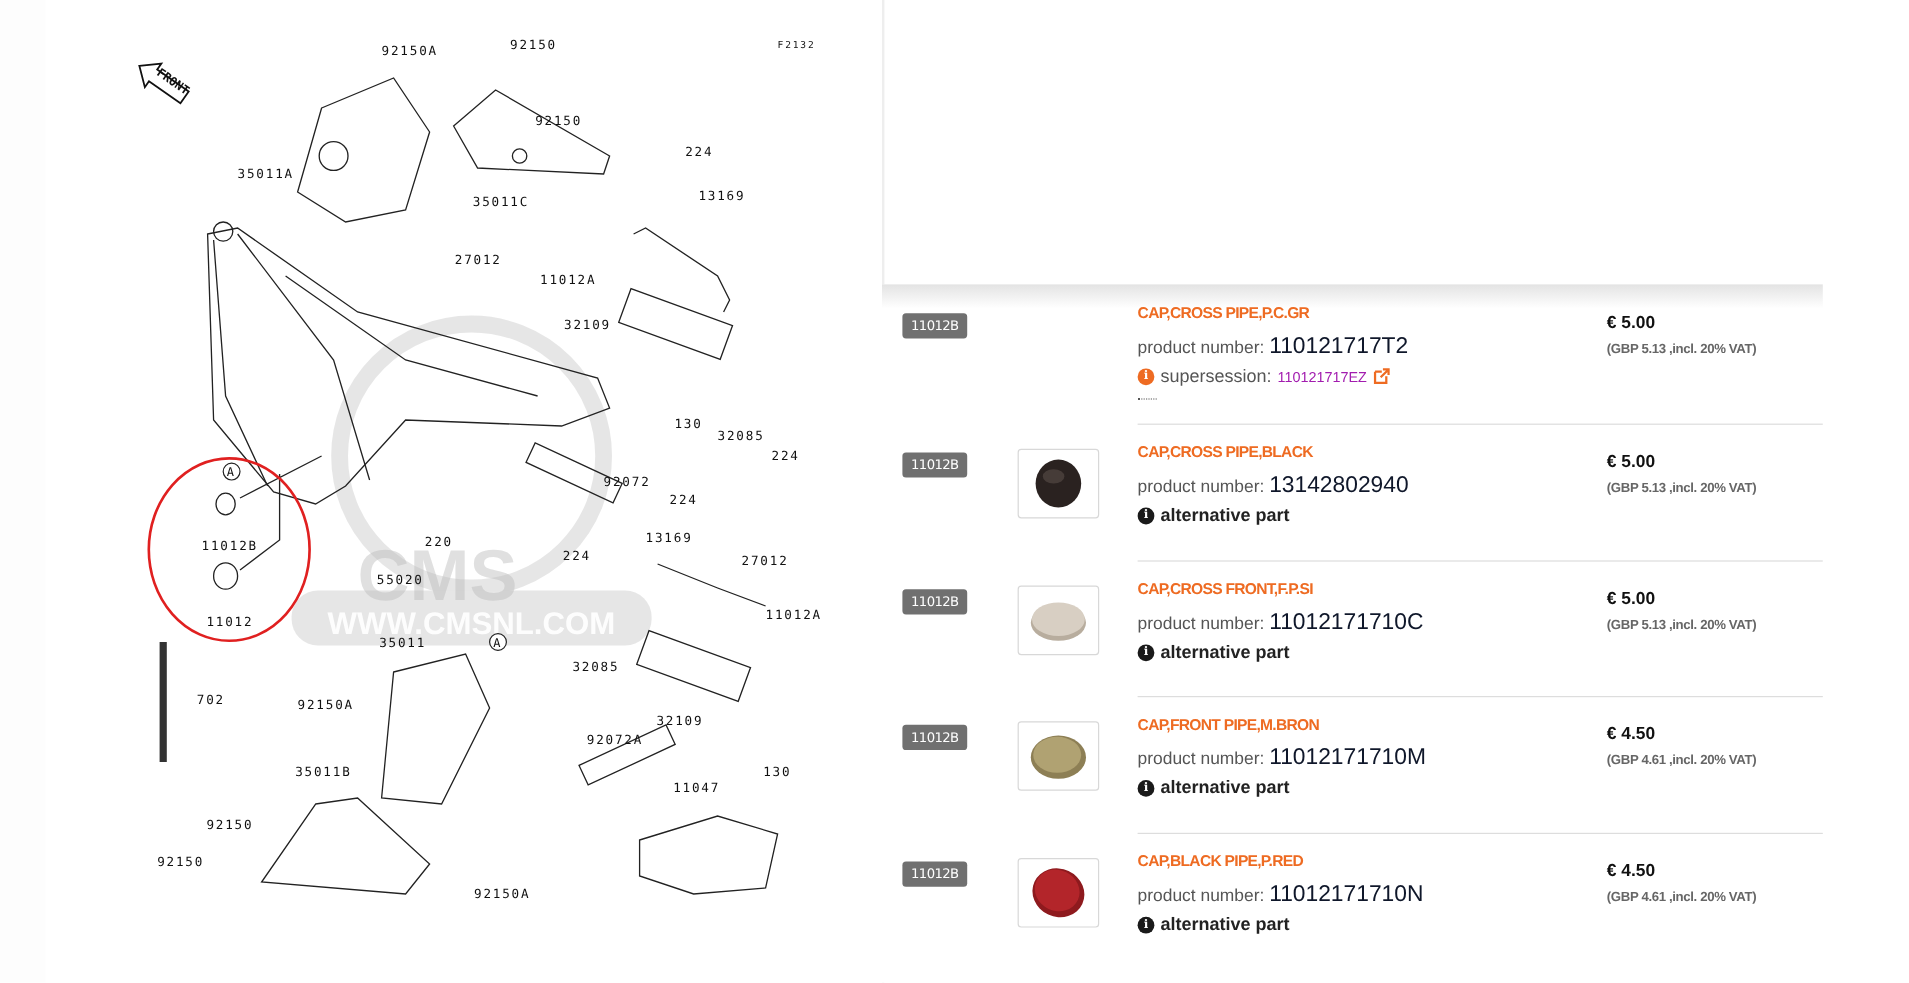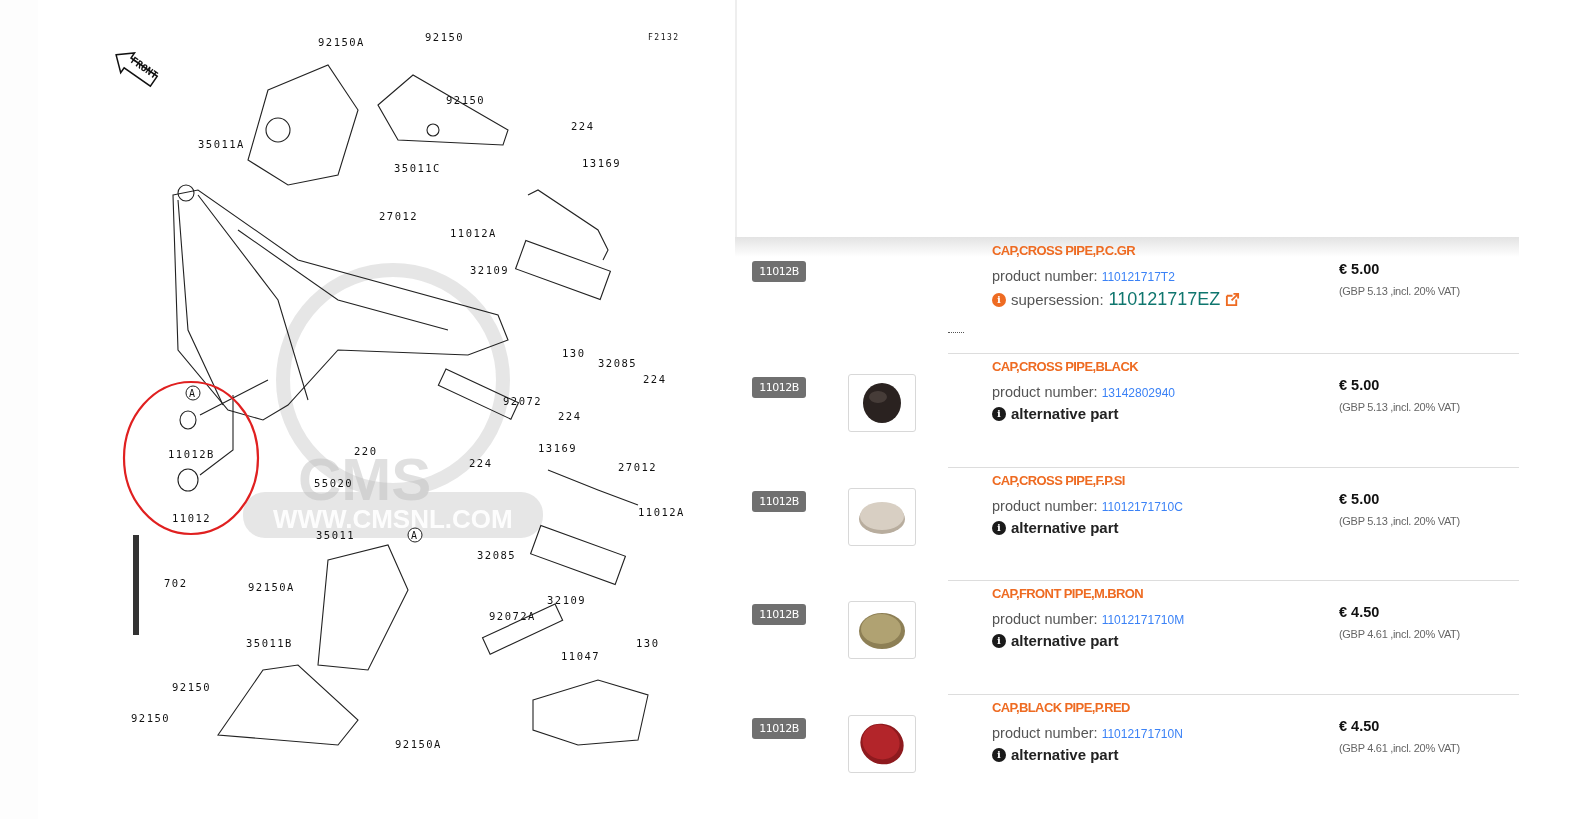--- a/index.html
+++ b/index.html
@@ -14,36 +14,36 @@
 
   .panel { position:absolute; left:735px; top:237px; width:784px; height:582px; background:#fff; }
   .panel-shade { position:absolute; left:0; top:0; width:784px; height:20px;
                  background:linear-gradient(#e3e3e3, #ffffff); }
   .row { position:absolute; left:0; width:784px; }
   .badge { position:absolute; left:17px; top:24px; width:54px; height:21px; background:#707070;
            border-radius:3px; color:#fff; font-size:11px; line-height:21px; text-align:center;
            font-family:"DejaVu Sans", sans-serif; letter-spacing:-0.5px; }
   .thumb { position:absolute; left:113px; top:21px; width:66px; height:56px; border:1px solid #d8d8d8;
            border-radius:3px; background:#fff; display:flex; align-items:center; justify-content:center; }
-  .info { position:absolute; left:213px; top:6px;margin-left:44px; }
+  .info { position:absolute; left:213px; top:16px; }
   .title { color:#ee6b22; font-weight:bold; font-size:13px; letter-spacing:-0.6px; font-family:"Liberation Sans", sans-serif; }
   .pn { margin-top:10px; font-size:14.5px; color:#555; font-family:"Liberation Sans", sans-serif; }
-  .pn .val { color:#3b82f6; font-size:12px; }
+  .pn .val { color:#0f172a; font-size:19px; }
   .alt { margin-top:5px; font-size:15px; color:#222; font-weight:bold; font-family:"Liberation Sans", sans-serif; display:flex; align-items:center; gap:5px; }
   .alt .i-icon { width:14px; height:14px; border-radius:50%; background:#1a1a1a; color:#fff; font-size:10px;
                  font-weight:bold; text-align:center; line-height:14px; font-family:"DejaVu Serif", serif; }
   .sup { margin-top:5px; font-size:15px; color:#555; font-family:"Liberation Sans", sans-serif; display:flex; align-items:center; gap:5px; }
   .sup .i-icon { width:14px; height:14px; border-radius:50%; background:#ee6b22; color:#fff; font-size:10px;
                  font-weight:bold; text-align:center; line-height:14px; font-family:"DejaVu Serif", serif; }
-  .sup .link { color:#0f766e; font-size:18px; }
+  .sup .link { color:#a21caf; font-size:12px; }
   .sup .ext { width:15px; height:15px; }
   .dots { position:absolute; left:213px; top:95px; width:16px; border-top:1px dotted #555; }
   .price { position:absolute; left:604px; top:24px; }
   .eur { font-weight:bold; font-size:14.5px; color:#111; font-family:"Liberation Sans", sans-serif; }
-  .gbp { margin-top:8px; font-size:11px; color:#666; font-family:"Liberation Sans", sans-serif; letter-spacing:-0.3px; }
+  .gbp { margin-top:8px; font-size:11px; color:#666; font-family:"Liberation Sans", sans-serif; letter-spacing:-0.3px;font-weight:bold; }
   .sep { position:absolute; left:213px; right:0; height:1px; background:#dddddd; }
 </style>
 </head>
 <body>
 
 <div class="left-strip"></div>
 
 <div class="diagram">
   <svg viewBox="0 0 697 819" xmlns="http://www.w3.org/2000/svg">
     <g stroke="#222" fill="none" stroke-width="1.1">
@@ -187,21 +187,21 @@
 
   <div class="row" style="top:230px;height:113px">
     <div class="badge">11012B</div>
     <div class="thumb">
       <svg width="50" height="40" viewBox="0 0 50 40">
           <ellipse cx="25" cy="22" rx="23" ry="15" fill="#b8ad9e"></ellipse>
           <ellipse cx="25" cy="19" rx="22" ry="14" fill="#d8cfc3"></ellipse>
         </svg>
     </div>
     <div class="info">
-      <div class="title">CAP,CROSS PIPE,F.P.SI</div>
+      <div class="title">CAP,CROSS FRONT,F.P.SI</div>
       <div class="pn"><span>product number:</span> <span class="val">11012171710C</span></div>
       <div class="alt">
           <span class="i-icon">i</span>
           <span>alternative part</span>
         </div>
     </div>
     <div class="price">
       <div class="eur">€ 5.00</div>
       <div class="gbp">(GBP 5.13 ,incl. 20% VAT)</div>
     </div>

